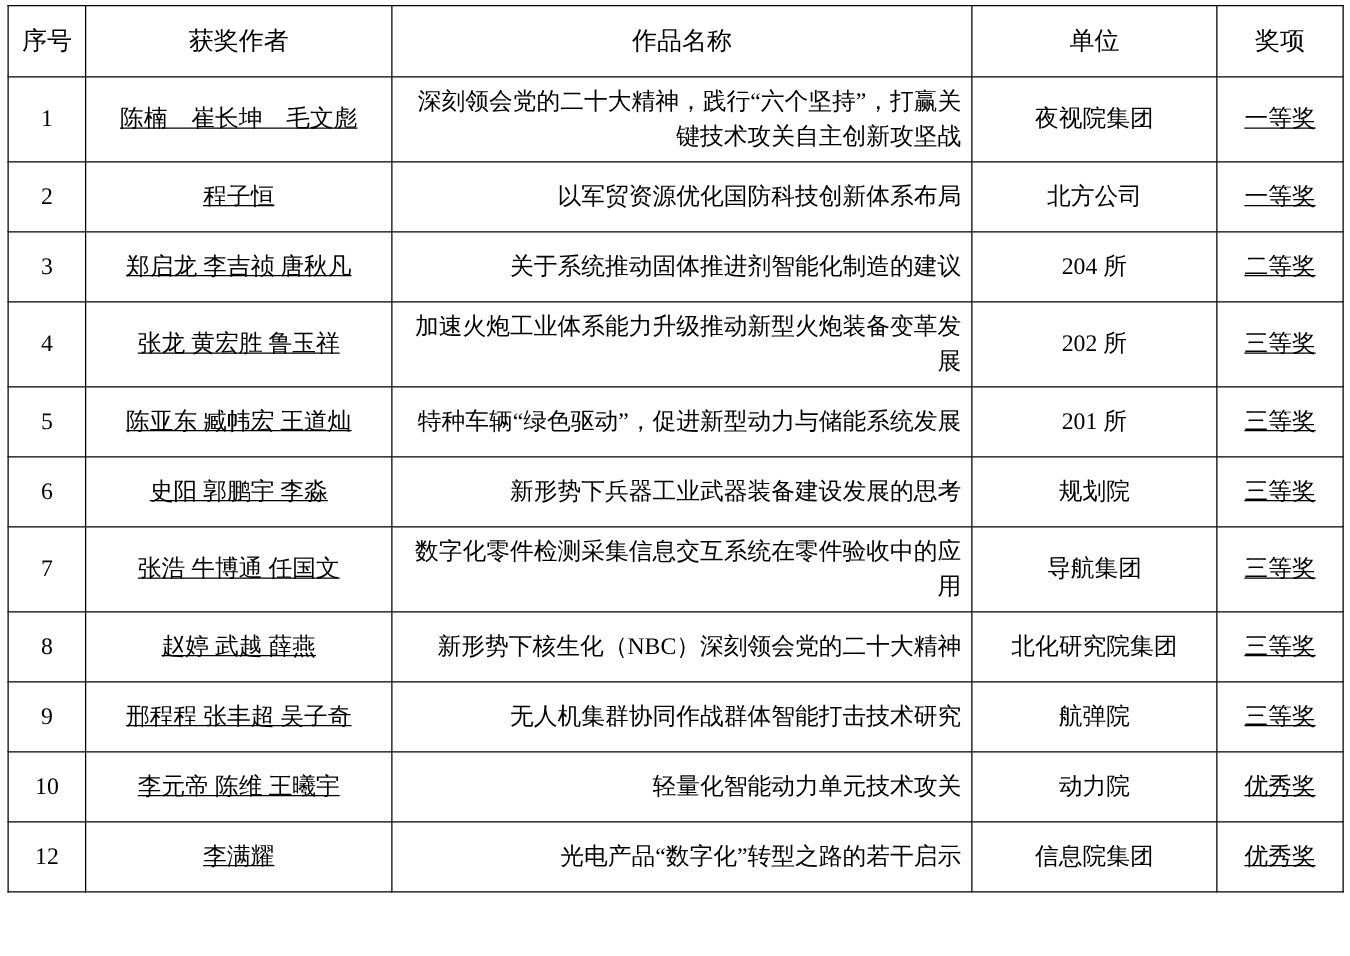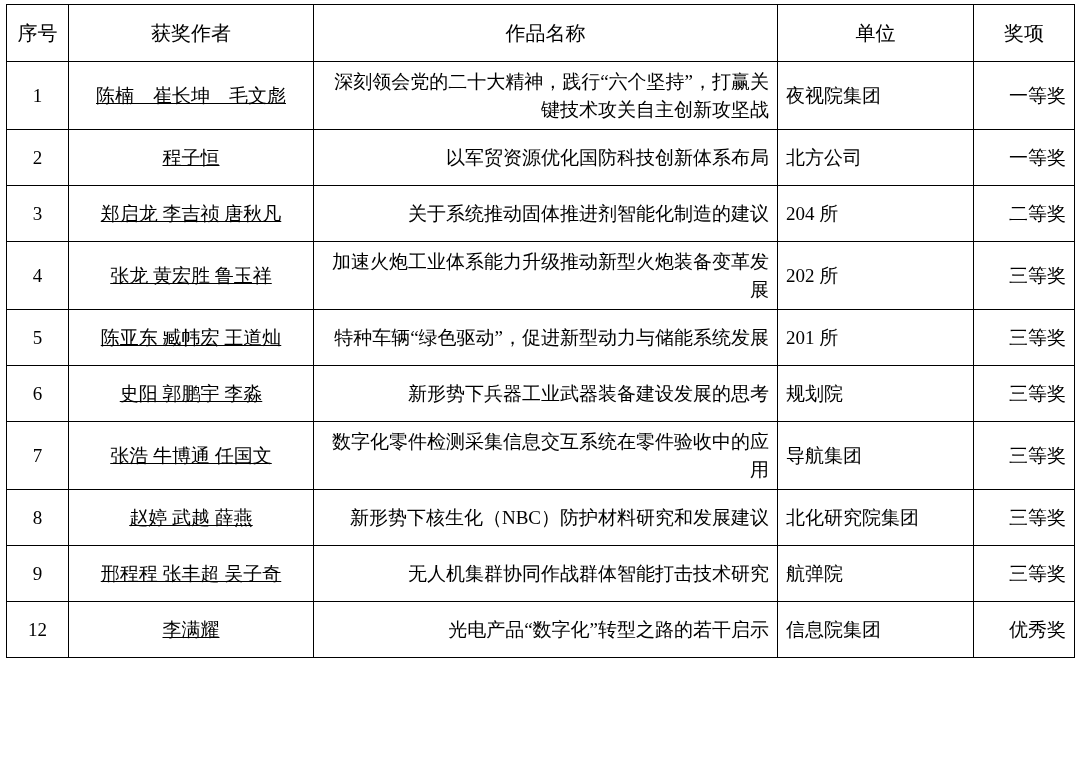--- a/index.html
+++ b/index.html
@@ -52,23 +52,25 @@
   }
   td.authors {
     text-align: center;
     white-space: pre;
     text-decoration: underline;
   }
   td.title {
     text-align: right;
   }
   td.unit {
+    text-align: center;
   }
   td.prize {
-    text-align: right;
+    text-align: center;
+    text-decoration: underline;
   }
   tbody tr { height: 56px; }
 </style>
 </head>
 <body>
 
 <div class="sheet">
   <table class="award-table">
     <colgroup>
       <col class="c0">
@@ -132,30 +134,37 @@
       <tr>
         <td class="idx">7</td>
         <td class="authors">张浩 牛博通 任国文</td>
         <td class="title">数字化零件检测采集信息交互系统在零件验收中的应用</td>
         <td class="unit">导航集团</td>
         <td class="prize">三等奖</td>
       </tr>
       <tr>
         <td class="idx">8</td>
         <td class="authors">赵婷 武越 薛燕</td>
-        <td class="title">新形势下核生化（NBC）防护材料研究和发展建议</td>
+        <td class="title">新形势下核生化（NBC）深刻领会党的二十大精神</td>
         <td class="unit">北化研究院集团</td>
         <td class="prize">三等奖</td>
       </tr>
       <tr>
         <td class="idx">9</td>
         <td class="authors">邢程程 张丰超 吴子奇</td>
         <td class="title">无人机集群协同作战群体智能打击技术研究</td>
         <td class="unit">航弹院</td>
         <td class="prize">三等奖</td>
+      </tr>
+      <tr>
+        <td class="idx">10</td>
+        <td class="authors">李元帝 陈维 王曦宇</td>
+        <td class="title">轻量化智能动力单元技术攻关</td>
+        <td class="unit">动力院</td>
+        <td class="prize">优秀奖</td>
       </tr>
       <tr>
         <td class="idx">12</td>
         <td class="authors">李满耀</td>
         <td class="title">光电产品“数字化”转型之路的若干启示</td>
         <td class="unit">信息院集团</td>
         <td class="prize">优秀奖</td>
       </tr>
     </tbody>
   </table>

